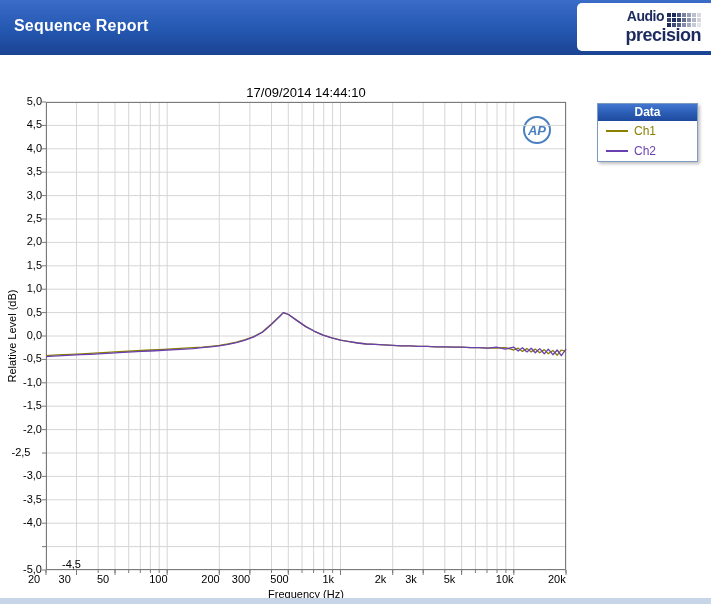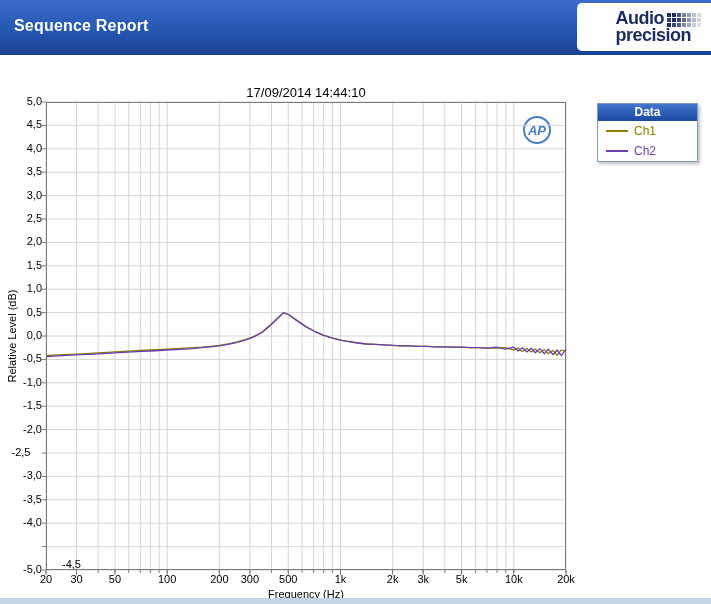--- a/index.html
+++ b/index.html
@@ -17,33 +17,33 @@
     font-size:16px;font-weight:bold;letter-spacing:0.2px;
   }
   .logo-box{
     position:absolute;right:0;top:3px;width:134px;height:48px;
     background:#ffffff;border-radius:5px 0 0 5px;
     display:flex;align-items:center;justify-content:flex-end;
     padding-right:10px;box-sizing:border-box;
   }
   .logo{color:#1c2b5e;font-weight:bold;line-height:0.95;}
   .logo-row1{display:flex;align-items:flex-start;justify-content:flex-end;gap:3px;}
-  .logo-audio{font-size:18px;letter-spacing:-0.5px;}
+  .logo-audio{font-size:14px;letter-spacing:-0.5px;}
   .pixgrid{display:flex;flex-direction:column;gap:1px;padding-top:3px;}
   .pixrow{display:flex;gap:1px;}
   .pix{width:4px;height:4px;background:#1c2b5e;display:block;}
   .logo-precision{font-size:18px;text-align:left;letter-spacing:-0.5px;}
 
   
   #chart-region{position:absolute;top:55px;left:0;width:711px;height:543px;background:#ffffff;}
   .chart-title{position:absolute;top:13px;left:46px;width:520px;text-align:center;font-size:12px;color:#000;}
   .timestamp{position:absolute;top:30px;left:66px;width:480px;text-align:center;font-size:13px;color:#000;}
   #chart-canvas{position:absolute;left:46px;top:47px;overflow:visible;}
   .ytick{position:absolute;left:0;width:42px;text-align:right;font-size:11px;color:#000;}
-  .xtick{position:absolute;top:518px;width:36px;text-align:center;font-size:11px;color:#000;}
+  .xtick{position:absolute;top:518px;width:36px;text-align:left;font-size:11px;color:#000;}
   .xlabel{position:absolute;top:533px;left:46px;width:520px;text-align:center;font-size:11px;color:#000;}
   .ylabel{
     position:absolute;top:281px;left:12px;white-space:nowrap;font-size:11px;color:#000;
     transform:translate(-50%,-50%) rotate(-90deg);
   }
   .ap-badge{
     position:absolute;left:523px;top:61px;width:24px;height:24px;
     border:2px solid #4a7fc0;border-radius:50%;color:#4a7fc0;
     font-style:italic;font-weight:bold;font-size:13px;
     display:flex;align-items:center;justify-content:center;background:#fff;

